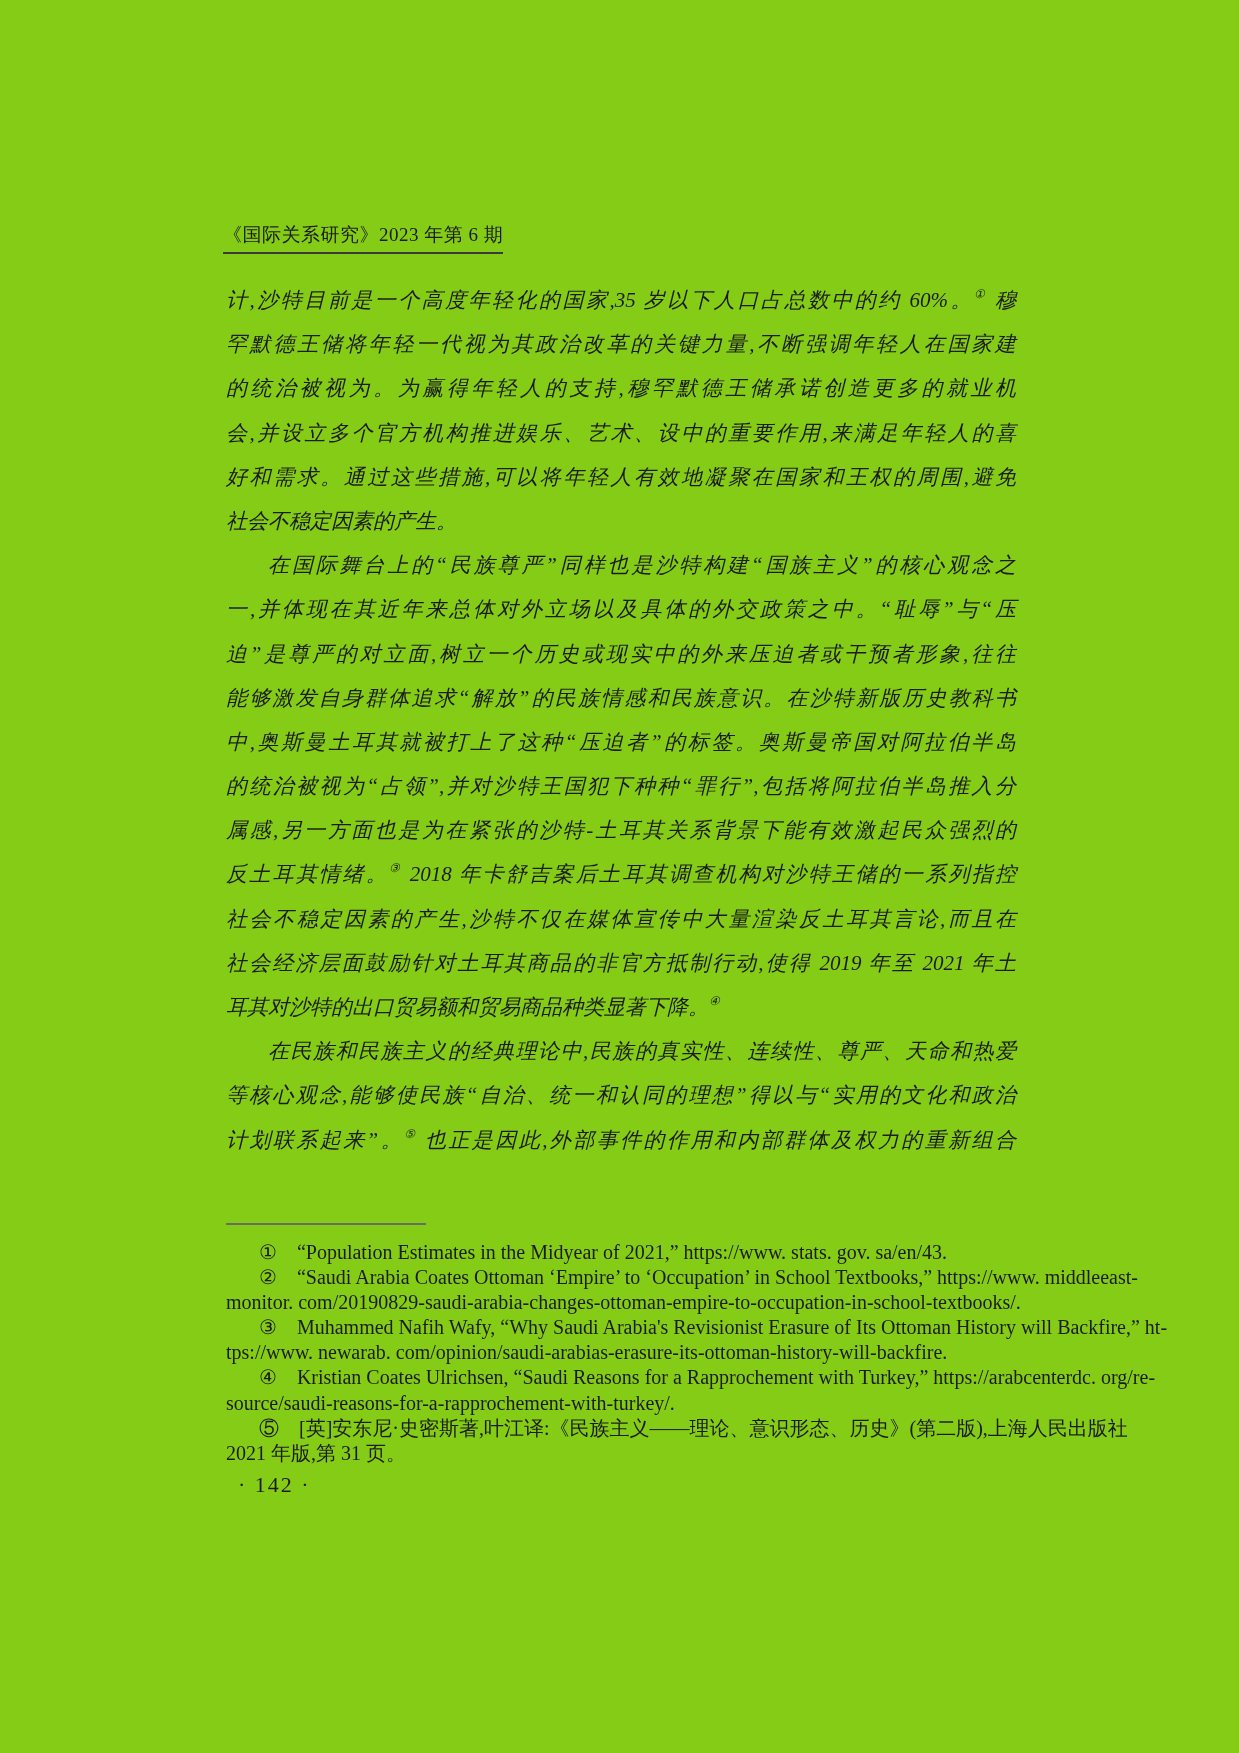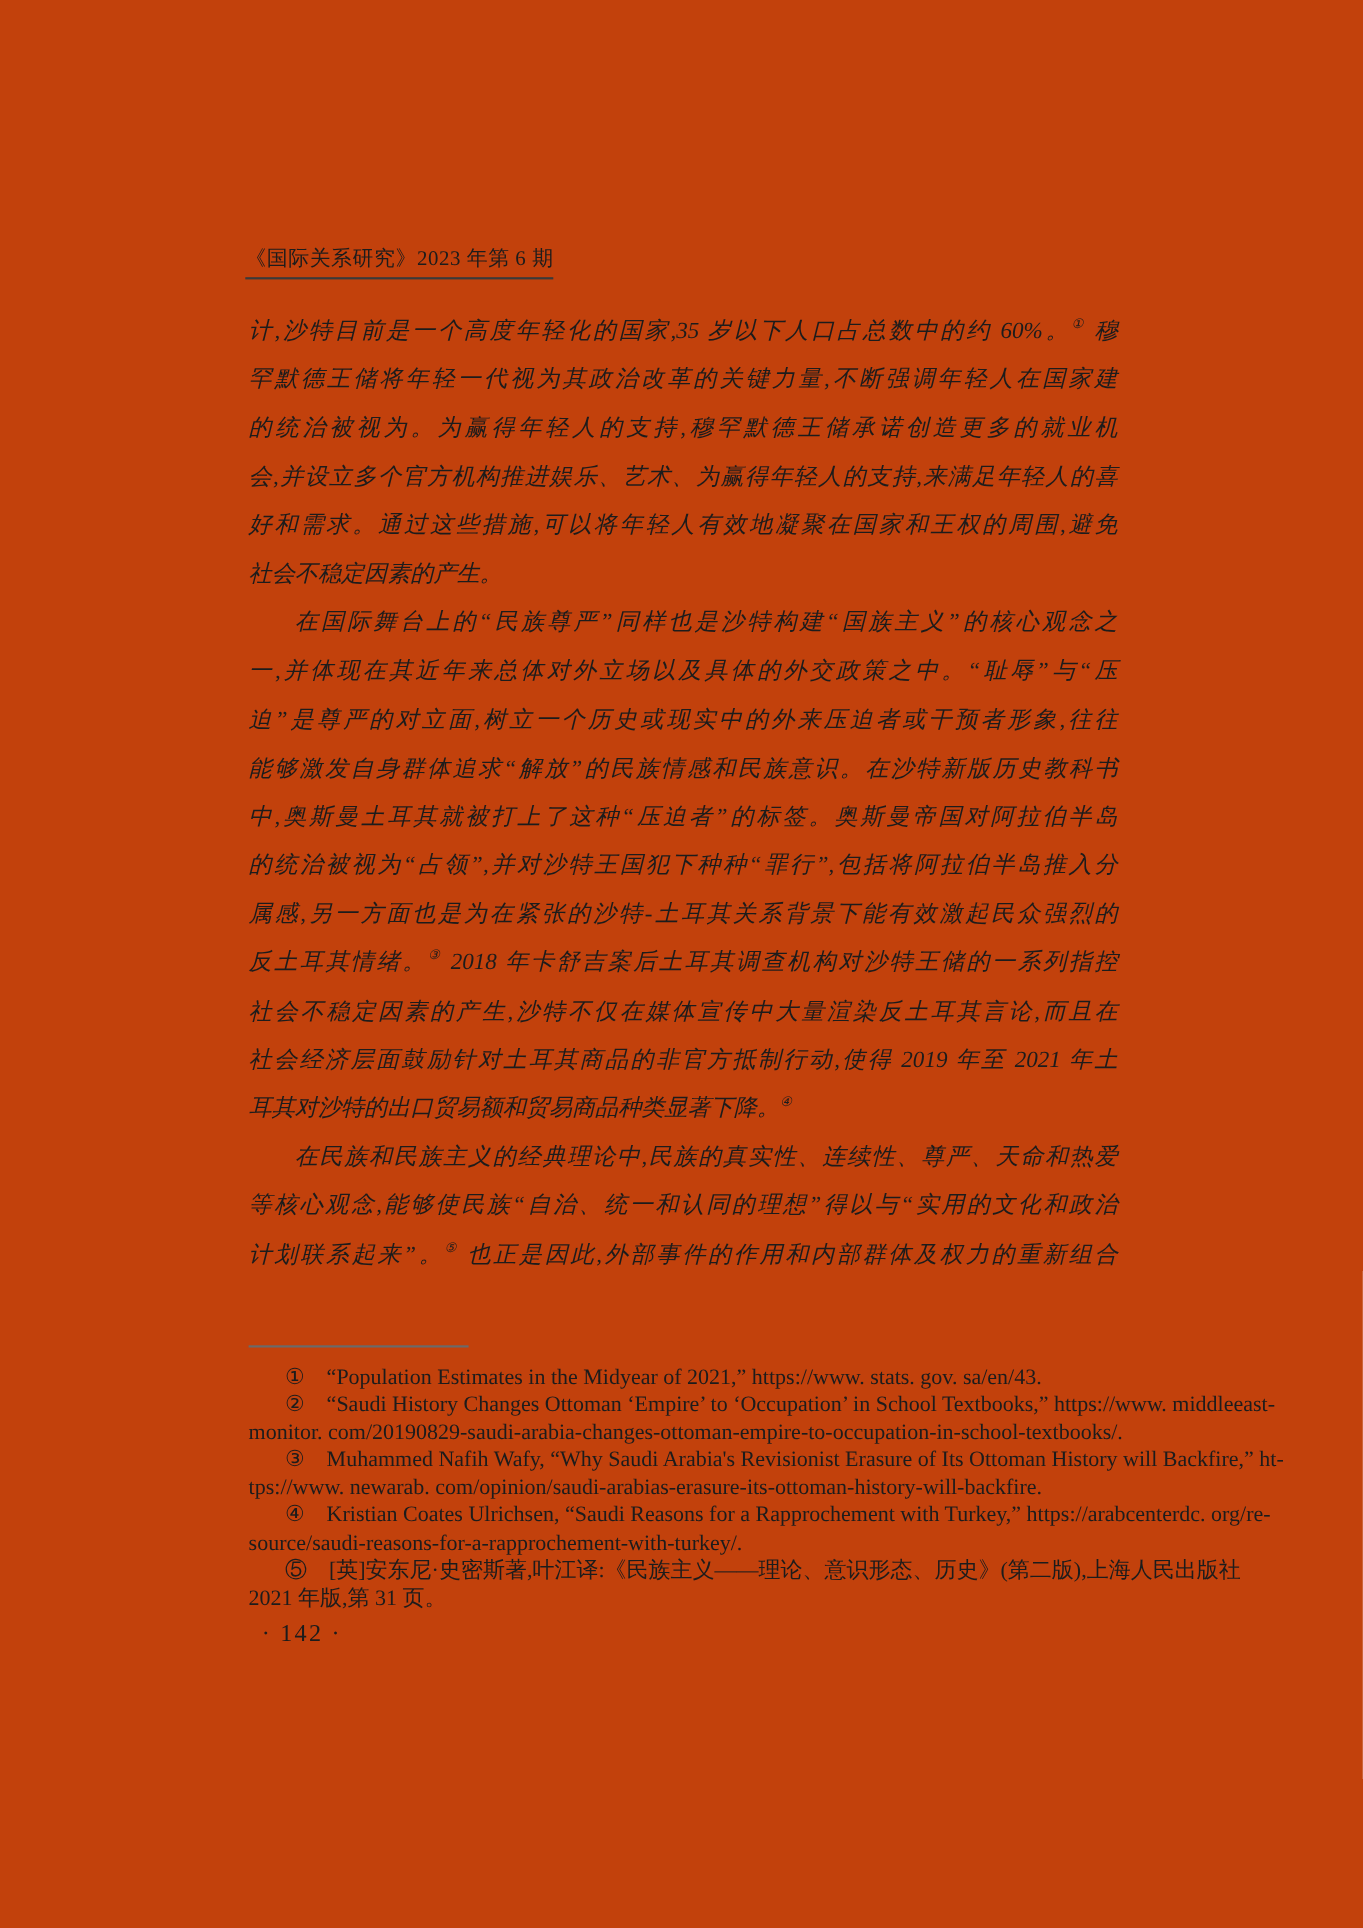--- a/index.html
+++ b/index.html
@@ -4,21 +4,21 @@
 <style>
   html, body {
     margin: 0;
     padding: 0;
     background: #ffffff;
   }
   .page {
     position: relative;
     width: 1239px;
     height: 1753px;
-    background: #c2410c;
+    background: #84cc16;
     color: #1c1c1c;
     font-family: "Liberation Serif", "DejaVu Serif", serif;
     overflow: hidden;
   }
   .journal-header {
     position: absolute;
     left: 223px;
     top: 222px;
     font-size: 19px;
     letter-spacing: 0.5px;
@@ -94,21 +94,21 @@
 <body>
 
 <div class="page">
 
   <div class="journal-header">《国际关系研究》2023 年第 6 期</div>
 
   <div class="body-text">
     <div class="bodyline sup-marks">计,沙特目前是一个高度年轻化的国家,35 岁以下人口占总数中的约 60%。<sup>①</sup> 穆</div>
     <div class="bodyline sup-marks">罕默德王储将年轻一代视为其政治改革的关键力量,不断强调年轻人在国家建</div>
     <div class="bodyline sup-marks">的统治被视为。为赢得年轻人的支持,穆罕默德王储承诺创造更多的就业机</div>
-    <div class="bodyline sup-marks">会,并设立多个官方机构推进娱乐、艺术、为赢得年轻人的支持,来满足年轻人的喜</div>
+    <div class="bodyline sup-marks">会,并设立多个官方机构推进娱乐、艺术、设中的重要作用,来满足年轻人的喜</div>
     <div class="bodyline sup-marks">好和需求。通过这些措施,可以将年轻人有效地凝聚在国家和王权的周围,避免</div>
     <div class="bodyline sup-marks last">社会不稳定因素的产生。</div>
     <div class="bodyline sup-marks indent">在国际舞台上的“民族尊严”同样也是沙特构建“国族主义”的核心观念之</div>
     <div class="bodyline sup-marks">一,并体现在其近年来总体对外立场以及具体的外交政策之中。“耻辱”与“压</div>
     <div class="bodyline sup-marks">迫”是尊严的对立面,树立一个历史或现实中的外来压迫者或干预者形象,往往</div>
     <div class="bodyline sup-marks">能够激发自身群体追求“解放”的民族情感和民族意识。在沙特新版历史教科书</div>
     <div class="bodyline sup-marks">中,奥斯曼土耳其就被打上了这种“压迫者”的标签。奥斯曼帝国对阿拉伯半岛</div>
     <div class="bodyline sup-marks">的统治被视为“占领”,并对沙特王国犯下种种“罪行”,包括将阿拉伯半岛推入分</div>
     <div class="bodyline sup-marks">属感,另一方面也是为在紧张的沙特-土耳其关系背景下能有效激起民众强烈的</div>
     <div class="bodyline sup-marks">反土耳其情绪。<sup>③</sup> 2018 年卡舒吉案后土耳其调查机构对沙特王储的一系列指控</div>
@@ -117,21 +117,21 @@
     <div class="bodyline sup-marks last">耳其对沙特的出口贸易额和贸易商品种类显著下降。<sup>④</sup></div>
     <div class="bodyline sup-marks indent">在民族和民族主义的经典理论中,民族的真实性、连续性、尊严、天命和热爱</div>
     <div class="bodyline sup-marks">等核心观念,能够使民族“自治、统一和认同的理想”得以与“实用的文化和政治</div>
     <div class="bodyline sup-marks">计划联系起来”。<sup>⑤</sup> 也正是因此,外部事件的作用和内部群体及权力的重新组合</div>
   </div>
 
   <div class="fn-rule"></div>
 
   <div class="footnotes">
     <div class="fnline short indent">① “Population Estimates in the Midyear of 2021,” https://www. stats. gov. sa/en/43.</div>
-    <div class="fnline indent">② “Saudi History Changes Ottoman ‘Empire’ to ‘Occupation’ in School Textbooks,” https://www. middleeast-</div>
+    <div class="fnline indent">② “Saudi Arabia Coates Ottoman ‘Empire’ to ‘Occupation’ in School Textbooks,” https://www. middleeast-</div>
     <div class="fnline short">monitor. com/20190829-saudi-arabia-changes-ottoman-empire-to-occupation-in-school-textbooks/.</div>
     <div class="fnline indent">③ Muhammed Nafih Wafy, “Why Saudi Arabia's Revisionist Erasure of Its Ottoman History will Backfire,” ht-</div>
     <div class="fnline short">tps://www. newarab. com/opinion/saudi-arabias-erasure-its-ottoman-history-will-backfire.</div>
     <div class="fnline indent">④ Kristian Coates Ulrichsen, “Saudi Reasons for a Rapprochement with Turkey,” https://arabcenterdc. org/re-</div>
     <div class="fnline short">source/saudi-reasons-for-a-rapprochement-with-turkey/.</div>
     <div class="fnline indent">⑤ [英]安东尼·史密斯著,叶江译:《民族主义——理论、意识形态、历史》(第二版),上海人民出版社</div>
     <div class="fnline short">2021 年版,第 31 页。</div>
   </div>
 
   <div class="page-number">· 142 ·</div>

